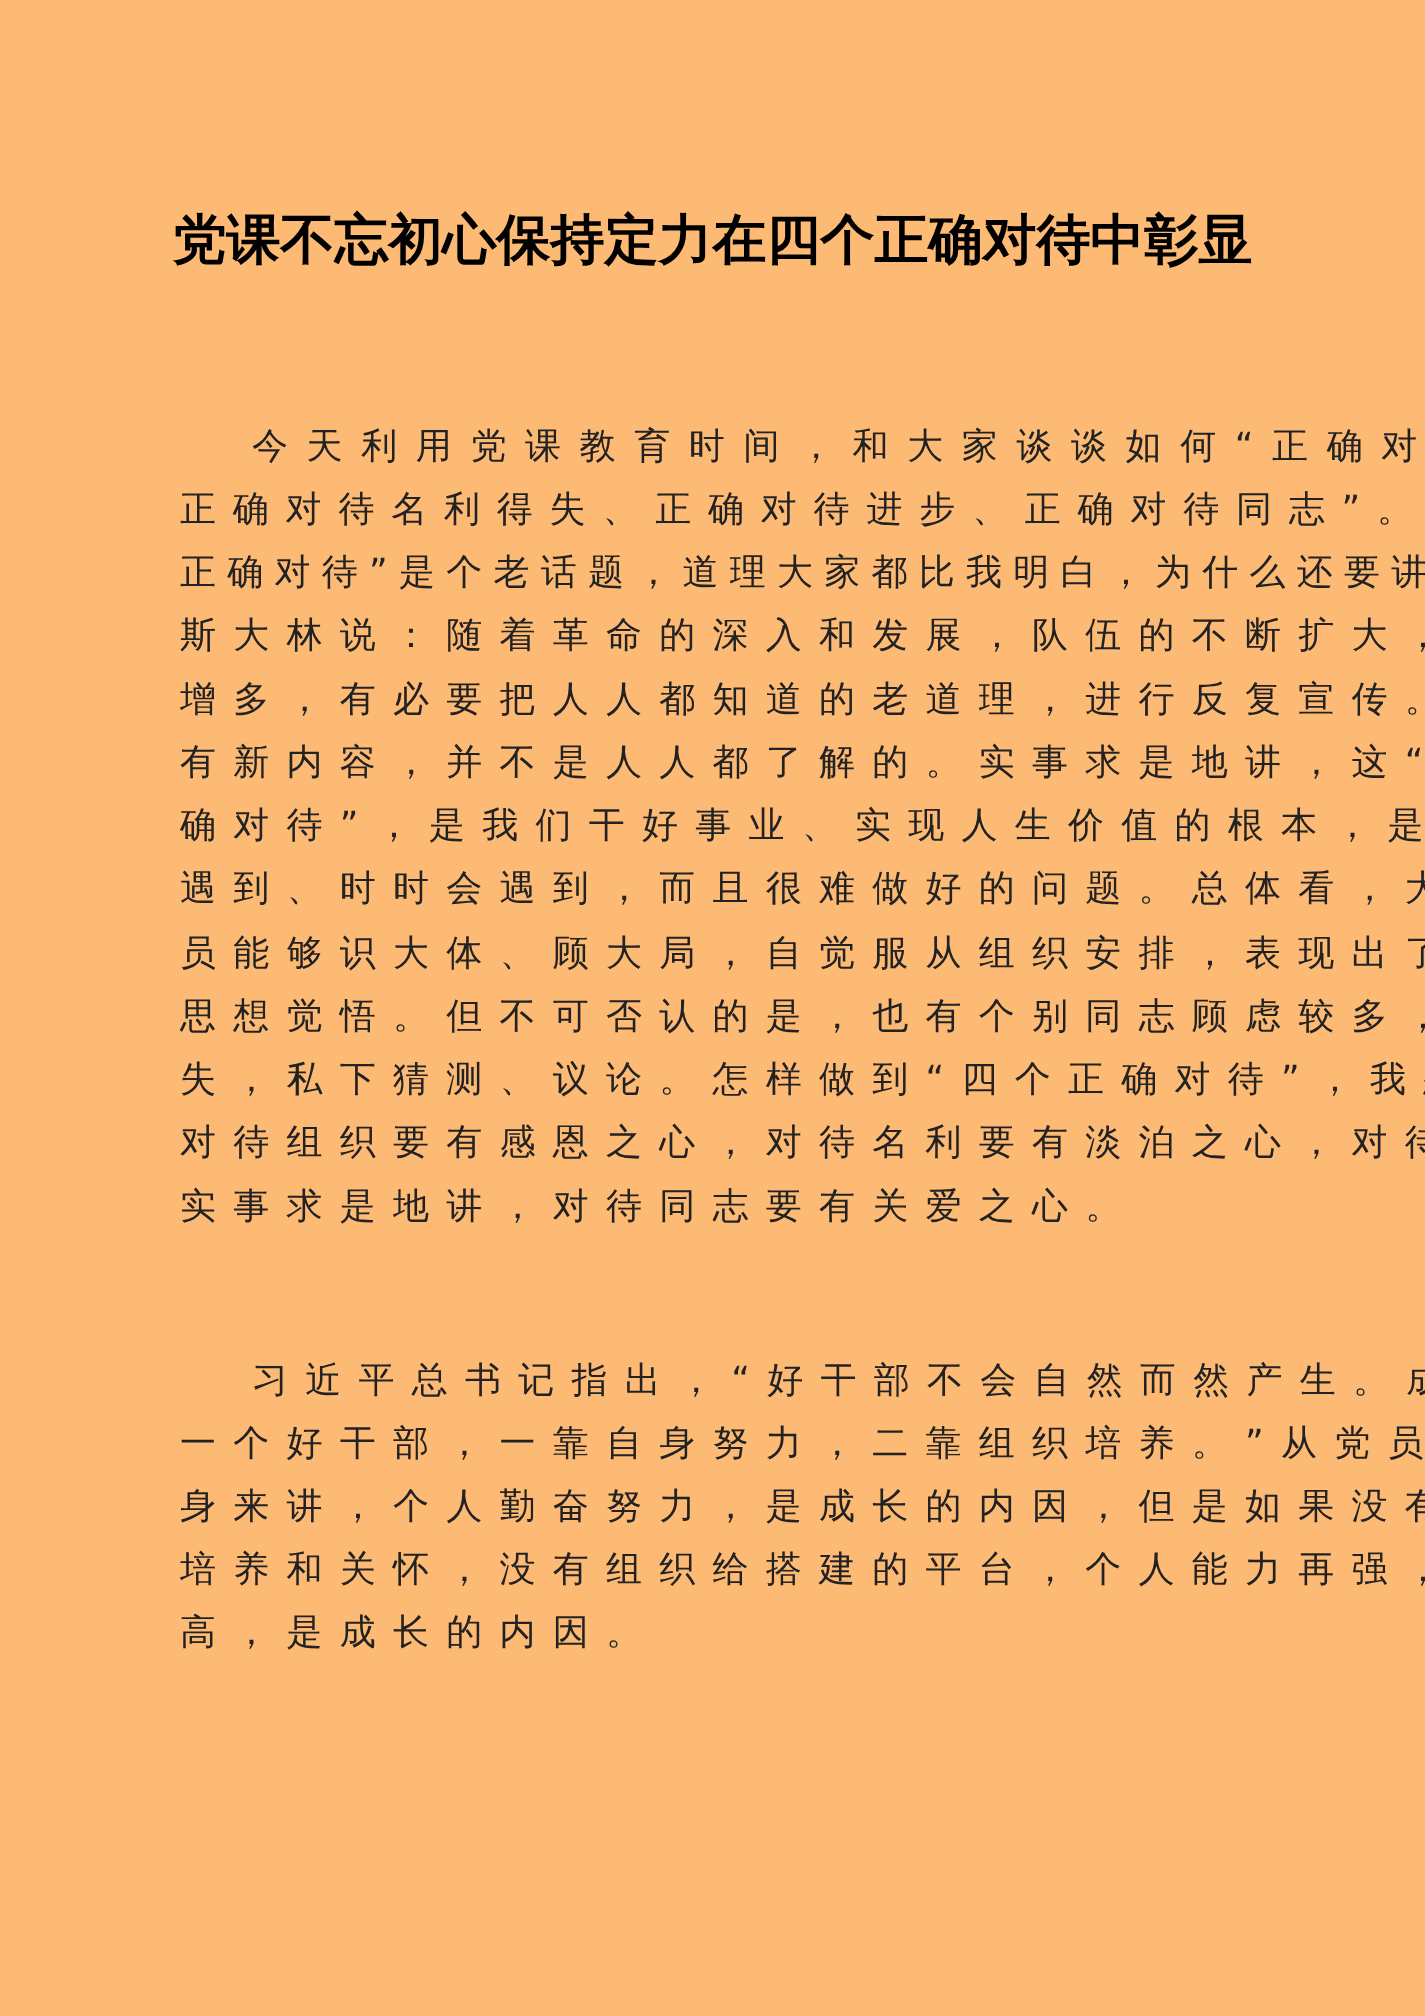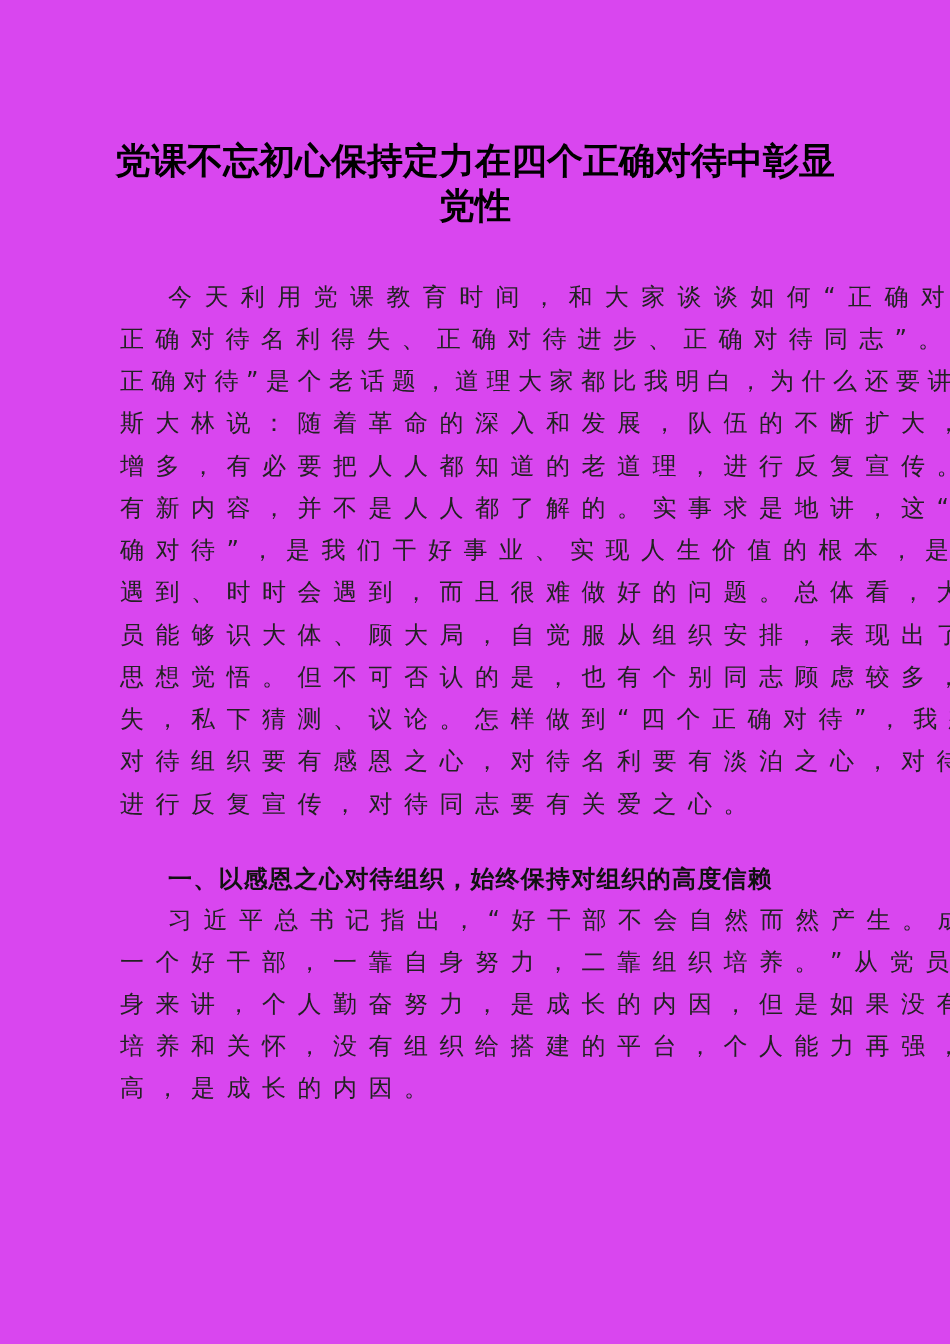--- a/index.html
+++ b/index.html
@@ -1,17 +1,17 @@
 <!DOCTYPE html>
 <html><head>
 <meta charset="utf-8">
 <style>
   html, body { margin: 0; padding: 0; background: #ffffff; }
   body { width: 950px; height: 1344px; position: relative; overflow: hidden; color: #111; }
-  .page { position: absolute; left: 0; top: 0; width: 950px; height: 1344px; background: #d946ef; }
+  .page { position: absolute; left: 0; top: 0; width: 950px; height: 1344px; background: #fdba74; }
   .title {
     position: absolute; left: 100px; width: 750px; text-align: center;
     font-family: "DejaVu Serif", "Liberation Serif", serif; font-weight: bold;
     font-size: 36px; line-height: 44px; color: #000; letter-spacing: 0px;
   }
   .t1 { top: 138px; }
   .t2 { top: 183px; }
   .line {
     position: absolute; left: 120px; width: 712px; white-space: nowrap;
     font-family: "DejaVu Sans", "Liberation Sans", sans-serif;
@@ -24,39 +24,37 @@
     font-family: "DejaVu Sans", "Liberation Sans", sans-serif; font-weight: bold;
     font-size: 24px; line-height: 30px; color: #111; letter-spacing: 1.2px;
   }
 </style>
 </head>
 <body>
 
 <div class="page">
 
   <div class="title t1">党课不忘初心保持定力在四个正确对待中彰显</div>
-  <div class="title t2">党性</div>
 
   <div>
     <div class="line indent" style="top:282px; letter-spacing:12.4px;">今天利用党课教育时间，和大家谈谈如何“正确对待组织</div>
     <div class="line" style="top:324px; letter-spacing:11.2px;">正确对待名利得失、正确对待进步、正确对待同志”。“四个</div>
     <div class="line" style="top:366px; letter-spacing:7.5px;">正确对待”是个老话题，道理大家都比我明白，为什么还要讲？</div>
     <div class="line" style="top:408px; letter-spacing:11.5px;">斯大林说：随着革命的深入和发展，队伍的不断扩大，新人的</div>
     <div class="line" style="top:451px; letter-spacing:11.5px;">增多，有必要把人人都知道的老道理，进行反复宣传。老道理</div>
     <div class="line" style="top:493px; letter-spacing:11.5px;">有新内容，并不是人人都了解的。实事求是地讲，这“四个正</div>
     <div class="line" style="top:535px; letter-spacing:11.5px;">确对待”，是我们干好事业、实现人生价值的根本，是人人会</div>
     <div class="line" style="top:577px; letter-spacing:11.5px;">遇到、时时会遇到，而且很难做好的问题。总体看，大多数党</div>
     <div class="line" style="top:620px; letter-spacing:11.5px;">员能够识大体、顾大局，自觉服从组织安排，表现出了较高的</div>
     <div class="line" style="top:662px; letter-spacing:11.5px;">思想觉悟。但不可否认的是，也有个别同志顾虑较多，患得患</div>
     <div class="line" style="top:704px; letter-spacing:11.5px;">失，私下猜测、议论。怎样做到“四个正确对待”，我想就是</div>
     <div class="line" style="top:746px; letter-spacing:11.5px;">对待组织要有感恩之心，对待名利要有淡泊之心，对待进步要</div>
-    <div class="line" style="top:789px; letter-spacing:11.5px;">进行反复宣传，对待同志要有关爱之心。</div>
+    <div class="line" style="top:789px; letter-spacing:11.5px;">实事求是地讲，对待同志要有关爱之心。</div>
   </div>
 
-  <div class="heading" style="top:864px;">一、以感恩之心对待组织，始终保持对组织的高度信赖</div>
 
   <div>
     <div class="line indent" style="top:905px; letter-spacing:11.5px;">习近平总书记指出，“好干部不会自然而然产生。成长为</div>
     <div class="line" style="top:947px; letter-spacing:11.5px;">一个好干部，一靠自身努力，二靠组织培养。”从党员干部自</div>
     <div class="line" style="top:989px; letter-spacing:11.5px;">身来讲，个人勤奋努力，是成长的内因，但是如果没有组织的</div>
     <div class="line" style="top:1031px; letter-spacing:11.5px;">培养和关怀，没有组织给搭建的平台，个人能力再强，素质再</div>
     <div class="line" style="top:1073px; letter-spacing:11.5px;">高，是成长的内因。</div>
   </div>
 
 </div>

